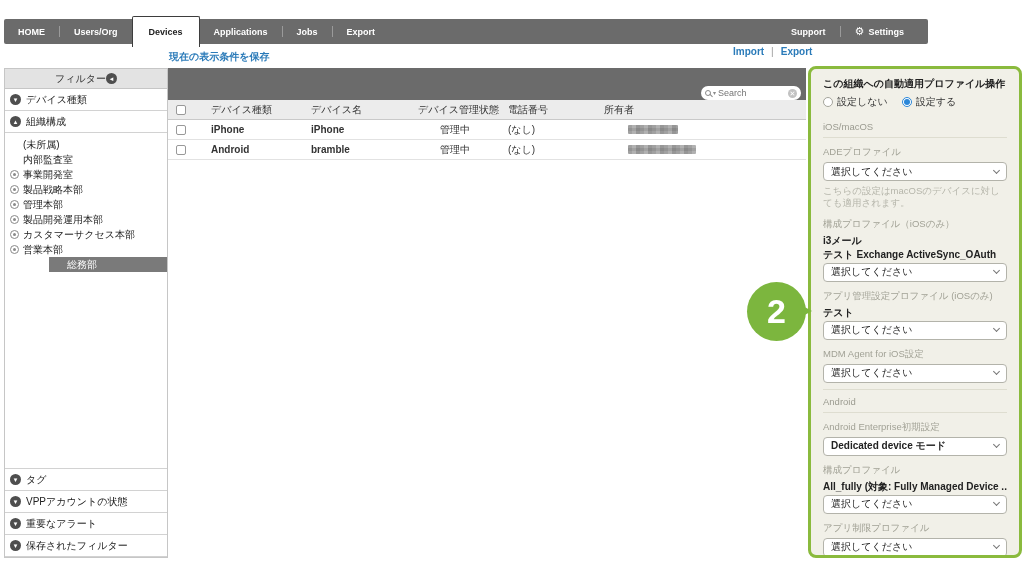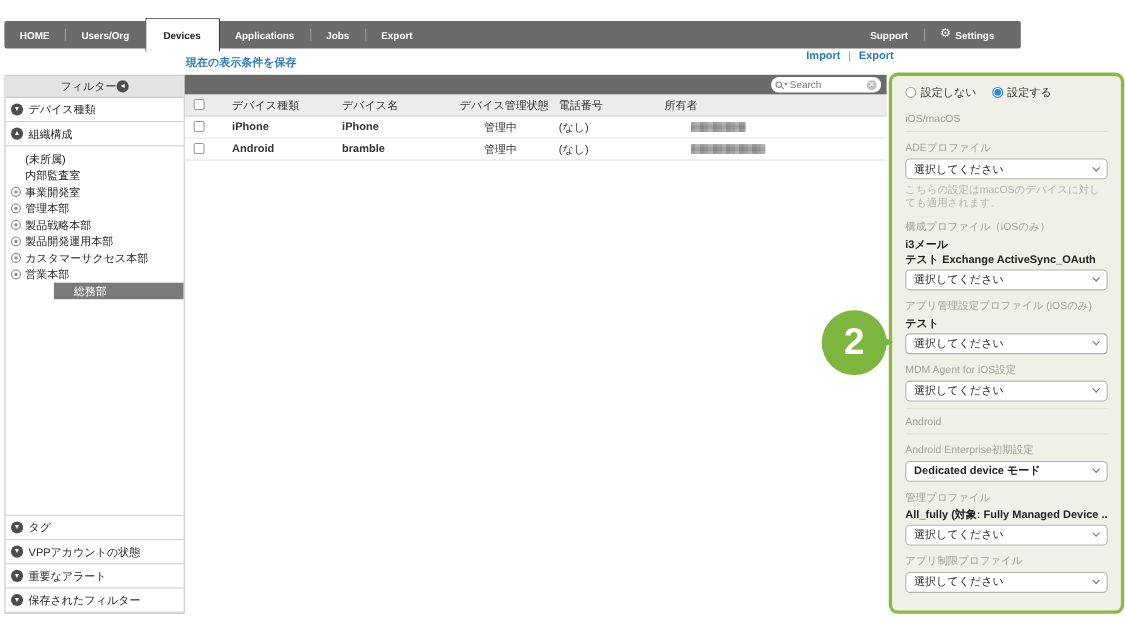--- a/index.html
+++ b/index.html
@@ -35,22 +35,22 @@
   #sb-tree { flex:1; border-bottom:1px solid #d2d2d2; padding-top:4px; overflow:hidden; }
   .tree-item { height:15px; display:flex; align-items:center; gap:4px; padding-left:5px; color:#222; }
   .tree-item.noicon { padding-left:18px; }
   .tree-item.selected { background:#7a7a7a; color:#fff;margin-left:44px; }
   .tog { width:9px; height:9px; border:1px solid #8a8a8a; border-radius:50%; flex:none;
     display:flex; align-items:center; justify-content:center; }
   .tog::after { content:''; width:3px; height:3px; border-radius:50%; background:#8a8a8a; }
 
   
   #tablewrap { position:absolute; left:168px; top:68px; width:638px; font-size:10px; }
-  #tbl-toolbar { height:18px; background:#6b6b6b; display:flex; justify-content:flex-end;
-    align-items:center; padding-right:5px; }
+  #tbl-toolbar { height:32px; background:#6b6b6b; display:flex; justify-content:flex-end;
+    align-items:flex-end; padding-right:5px; }
   #searchbox { width:100px; height:14px; background:#fff; border-radius:7px;
     display:flex; align-items:center; padding:0 4px; gap:2px; }
   .mag { width:6px; height:6px; border:1.4px solid #8a8a8a; border-radius:50%; position:relative; flex:none; }
   .mag::after { content:''; position:absolute; width:4px; height:1.4px; background:#8a8a8a;
     transform:rotate(45deg); right:-3px; bottom:-1px; }
   .mag-caret { font-size:6px; color:#8a8a8a; line-height:1; }
   #searchbox input { flex:1; min-width:0; border:none; outline:none; background:transparent;
     font-size:9px; color:#444; font-family:inherit; }
   .clear-x { width:9px; height:9px; border-radius:50%; background:#c2c2c2; color:#fff;
     font-size:7px; line-height:9px; text-align:center; flex:none; }
@@ -144,25 +144,25 @@
   </div>
   <div id="sb-tree">
     <div class="tree-item noicon">(未所属)</div>
     <div class="tree-item noicon">内部監査室</div>
     <div class="tree-item">
       <span class="tog"></span>
       <span>事業開発室</span>
     </div>
     <div class="tree-item">
       <span class="tog"></span>
+      <span>製品戦略本部</span>
+    </div>
+    <div class="tree-item">
+      <span class="tog"></span>
       <span>管理本部</span>
-    </div>
-    <div class="tree-item">
-      <span class="tog"></span>
-      <span>製品戦略本部</span>
     </div>
     <div class="tree-item">
       <span class="tog"></span>
       <span>製品開発運用本部</span>
     </div>
     <div class="tree-item">
       <span class="tog"></span>
       <span>カスタマーサクセス本部</span>
     </div>
     <div class="tree-item">
@@ -222,20 +222,21 @@
     <div class="cell-bold">bramble</div>
     <div class="cell-status">管理中</div>
     <div>(なし)</div>
     <div style="padding-left:0;">
         <div class="redacted w2"></div>
       </div>
   </div>
 </div>
 
 <div id="panel">
+  <div class="p-title">この組織への自動適用プロファイル操作</div>
   <div class="radio-row">
     <span class="radio">
       <span class="rdot"></span>
       <span>設定しない</span>
     </span>
     <span class="radio on">
       <span class="rdot"></span>
       <span>設定する</span>
     </span>
   </div>
@@ -271,21 +272,21 @@
   </div>
 
   <div class="p-group mt">Android</div>
 
   <div class="f-label">Android Enterprise初期設定</div>
   <div class="select">
     <span class="cell-bold">Dedicated device モード</span>
     <span class="chev"></span>
   </div>
 
-  <div class="f-label">管理プロファイル</div>
+  <div class="f-label">構成プロファイル</div>
   <div class="f-item">All_fully (対象: Fully Managed Device ...</div>
   <div class="select">
     <span>選択してください</span>
     <span class="chev"></span>
   </div>
 
   <div class="f-label">アプリ制限プロファイル</div>
   <div class="select">
     <span>選択してください</span>
     <span class="chev"></span>

